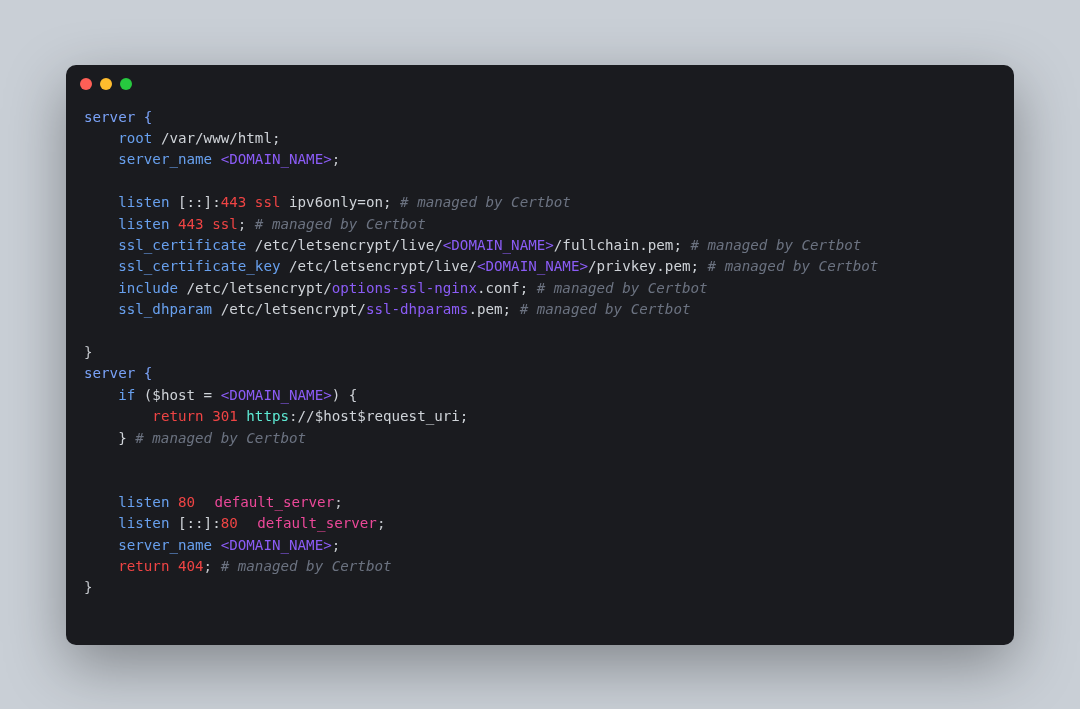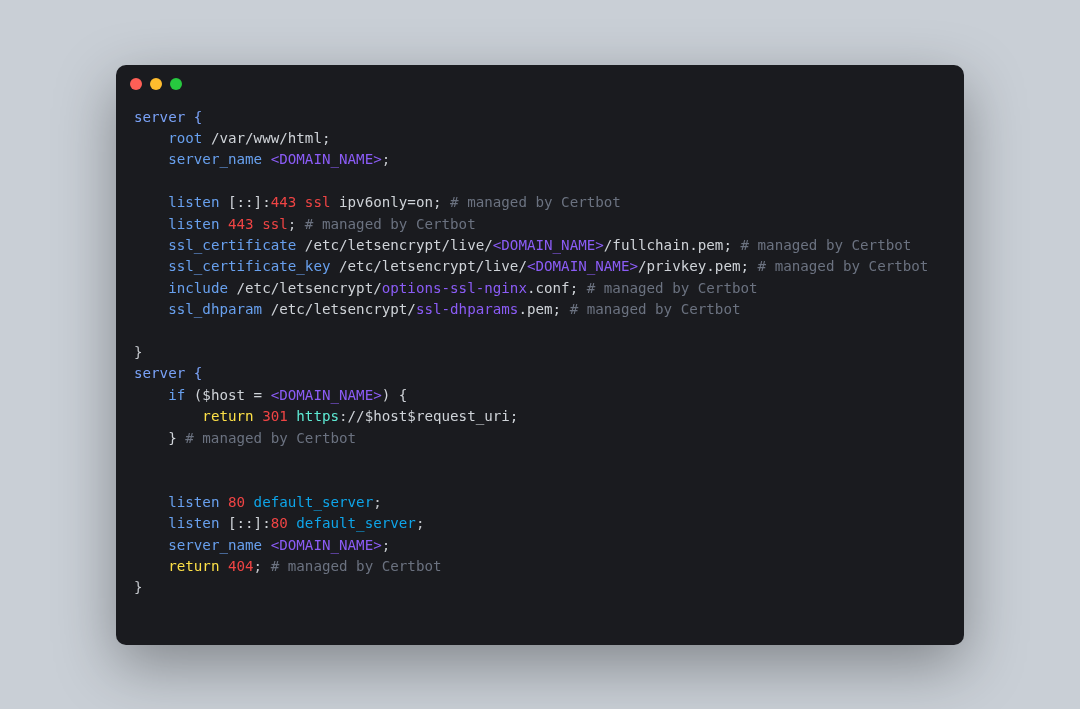--- a/index.html
+++ b/index.html
@@ -6,21 +6,21 @@
   body {
     background: #c9cfd6;
     width: 1080px;
     height: 709px;
     display: flex;
     align-items: center;
     justify-content: center;
     font-family: "SF Mono", "Menlo", "Consolas", monospace;
   }
   .window {
-    width: 848px;
+    width: 948px;
     height: 580px;
     background: #1a1b1f;
     border-radius: 10px;
     box-shadow: 0 20px 60px rgba(0,0,0,0.35);
     overflow: hidden;
     display: flex;
     flex-direction: column;
   }
   .titlebar {
     height: 38px;
@@ -45,24 +45,24 @@
     color: #c3c6cb;
     white-space: pre;
     overflow: hidden;
   }
   
   .kw   { color: #7aa2f7; }   
   .kw2  { color: #68a0ee; }   
   .num  { color: #ef4444; }   
   .str  { color: #cfd3d8; }   
   .var  { color: #8b5cf6; }   
-  .cmt  { color: #6b7280; }   
+  .cmt  { color: #6b7280; font-style: italic; }   
   .pun  { color: #c3c6cb; }
-  .ret  { color: #fde047; }
-  .def  { color: #0ea5e9; }   
+  .ret  { color: #ef4444; }
+  .def  { color: #ec4899; margin-left: 11px; }   
   .https{ color: #5eead4; }
 </style>
 </head>
 <body>
 
 <div class="window">
   <div class="titlebar">
     <div class="dot red"></div>
     <div class="dot yellow"></div>
     <div class="dot green"></div>

